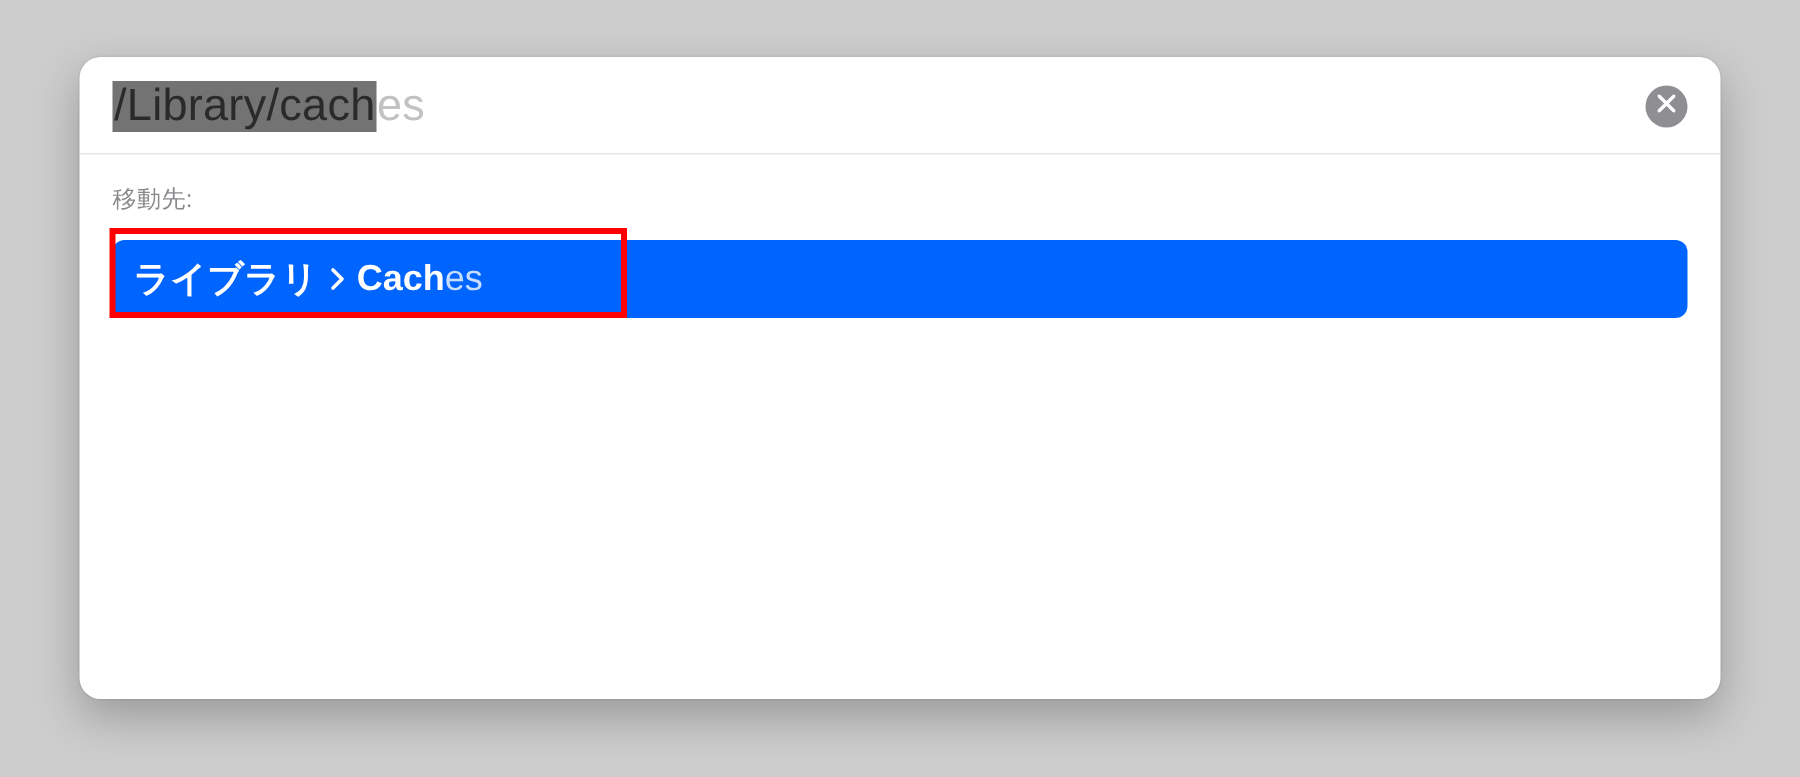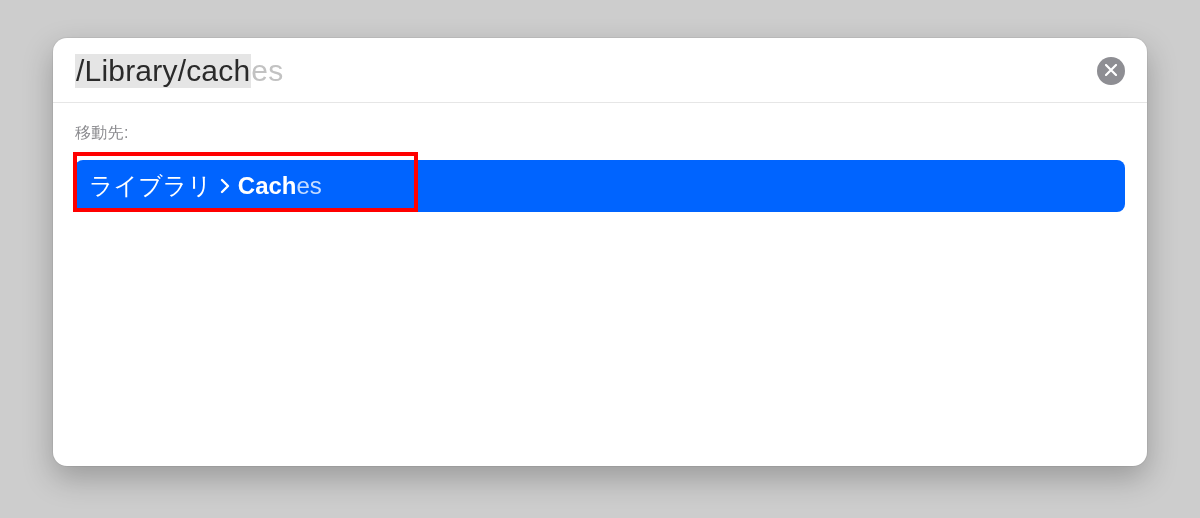--- a/index.html
+++ b/index.html
@@ -36,21 +36,21 @@
     .path-input {
       flex: 1;
       font-size: 30px;
       color: #2a2a2a;
       letter-spacing: 0.2px;
       display: flex;
       align-items: baseline;
       white-space: nowrap;
     }
     .typed-highlight {
-      background: #e5e5e5;
+      background: #737373;
       padding: 0 1px;
     }
     .autocomplete {
       color: #c2c2c2;
     }
     .clear-btn {
       width: 28px;
       height: 28px;
       border-radius: 50%;
       background: #8e8e93;
@@ -88,21 +88,21 @@
     .emphasis-box {
       position: absolute;
       left: -2px;
       top: -8px;
       width: 345px;
       height: 60px;
       border: 4px solid #ff0000;
       pointer-events: none;
     }
     .crumb {
-      font-weight: 400;
+      font-weight: 700;
     }
     .chevron {
       margin: 0 8px;
       display: inline-flex;
       align-items: center;
     }
     .chevron svg {
       width: 10px;
       height: 16px;
     }

